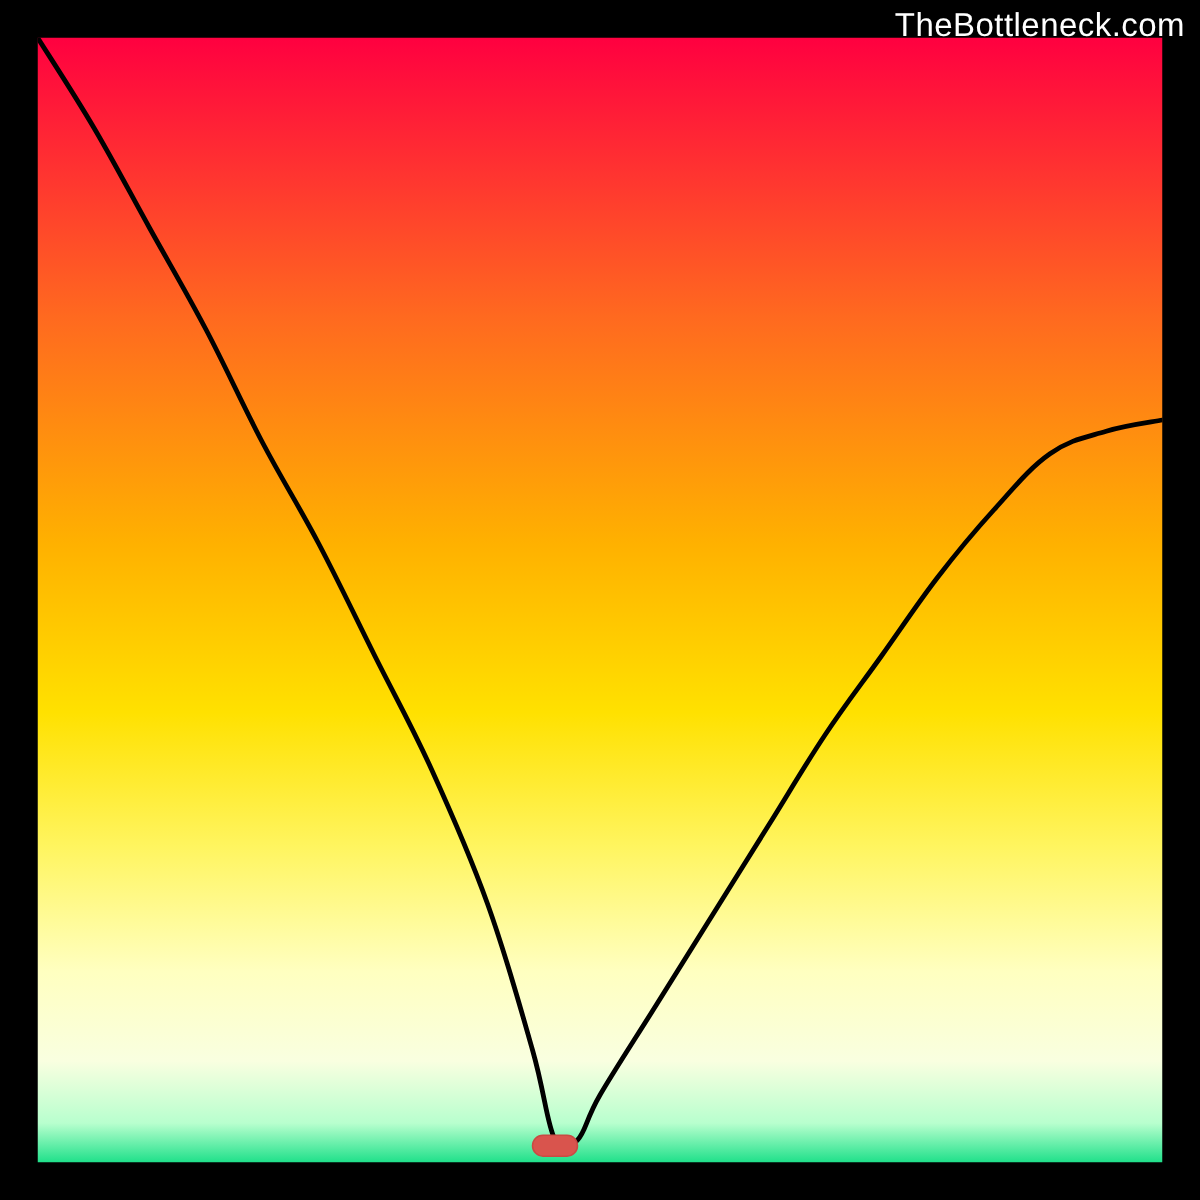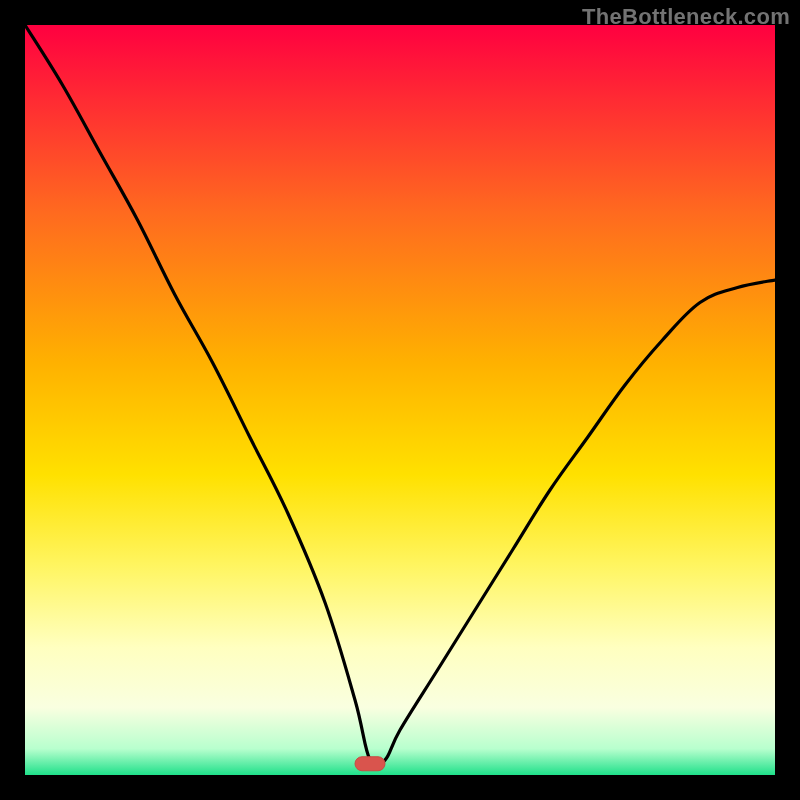--- a/index.html
+++ b/index.html
@@ -15,22 +15,22 @@
     position: relative;
     width: 800px;
     height: 800px;
     background: #000;
   }
   .label {
     position: absolute;
     top: 4px;
     right: 10px;
     font-size: 22px;
-    font-weight: 700;
-    color: #737373;
+    font-weight: 400;
+    color: #ffffff;
     letter-spacing: 0.3px;
     user-select: none;
   }
   .plot {
     position: absolute;
     left: 25px;
     top: 25px;
     width: 750px;
     height: 750px;
   }

